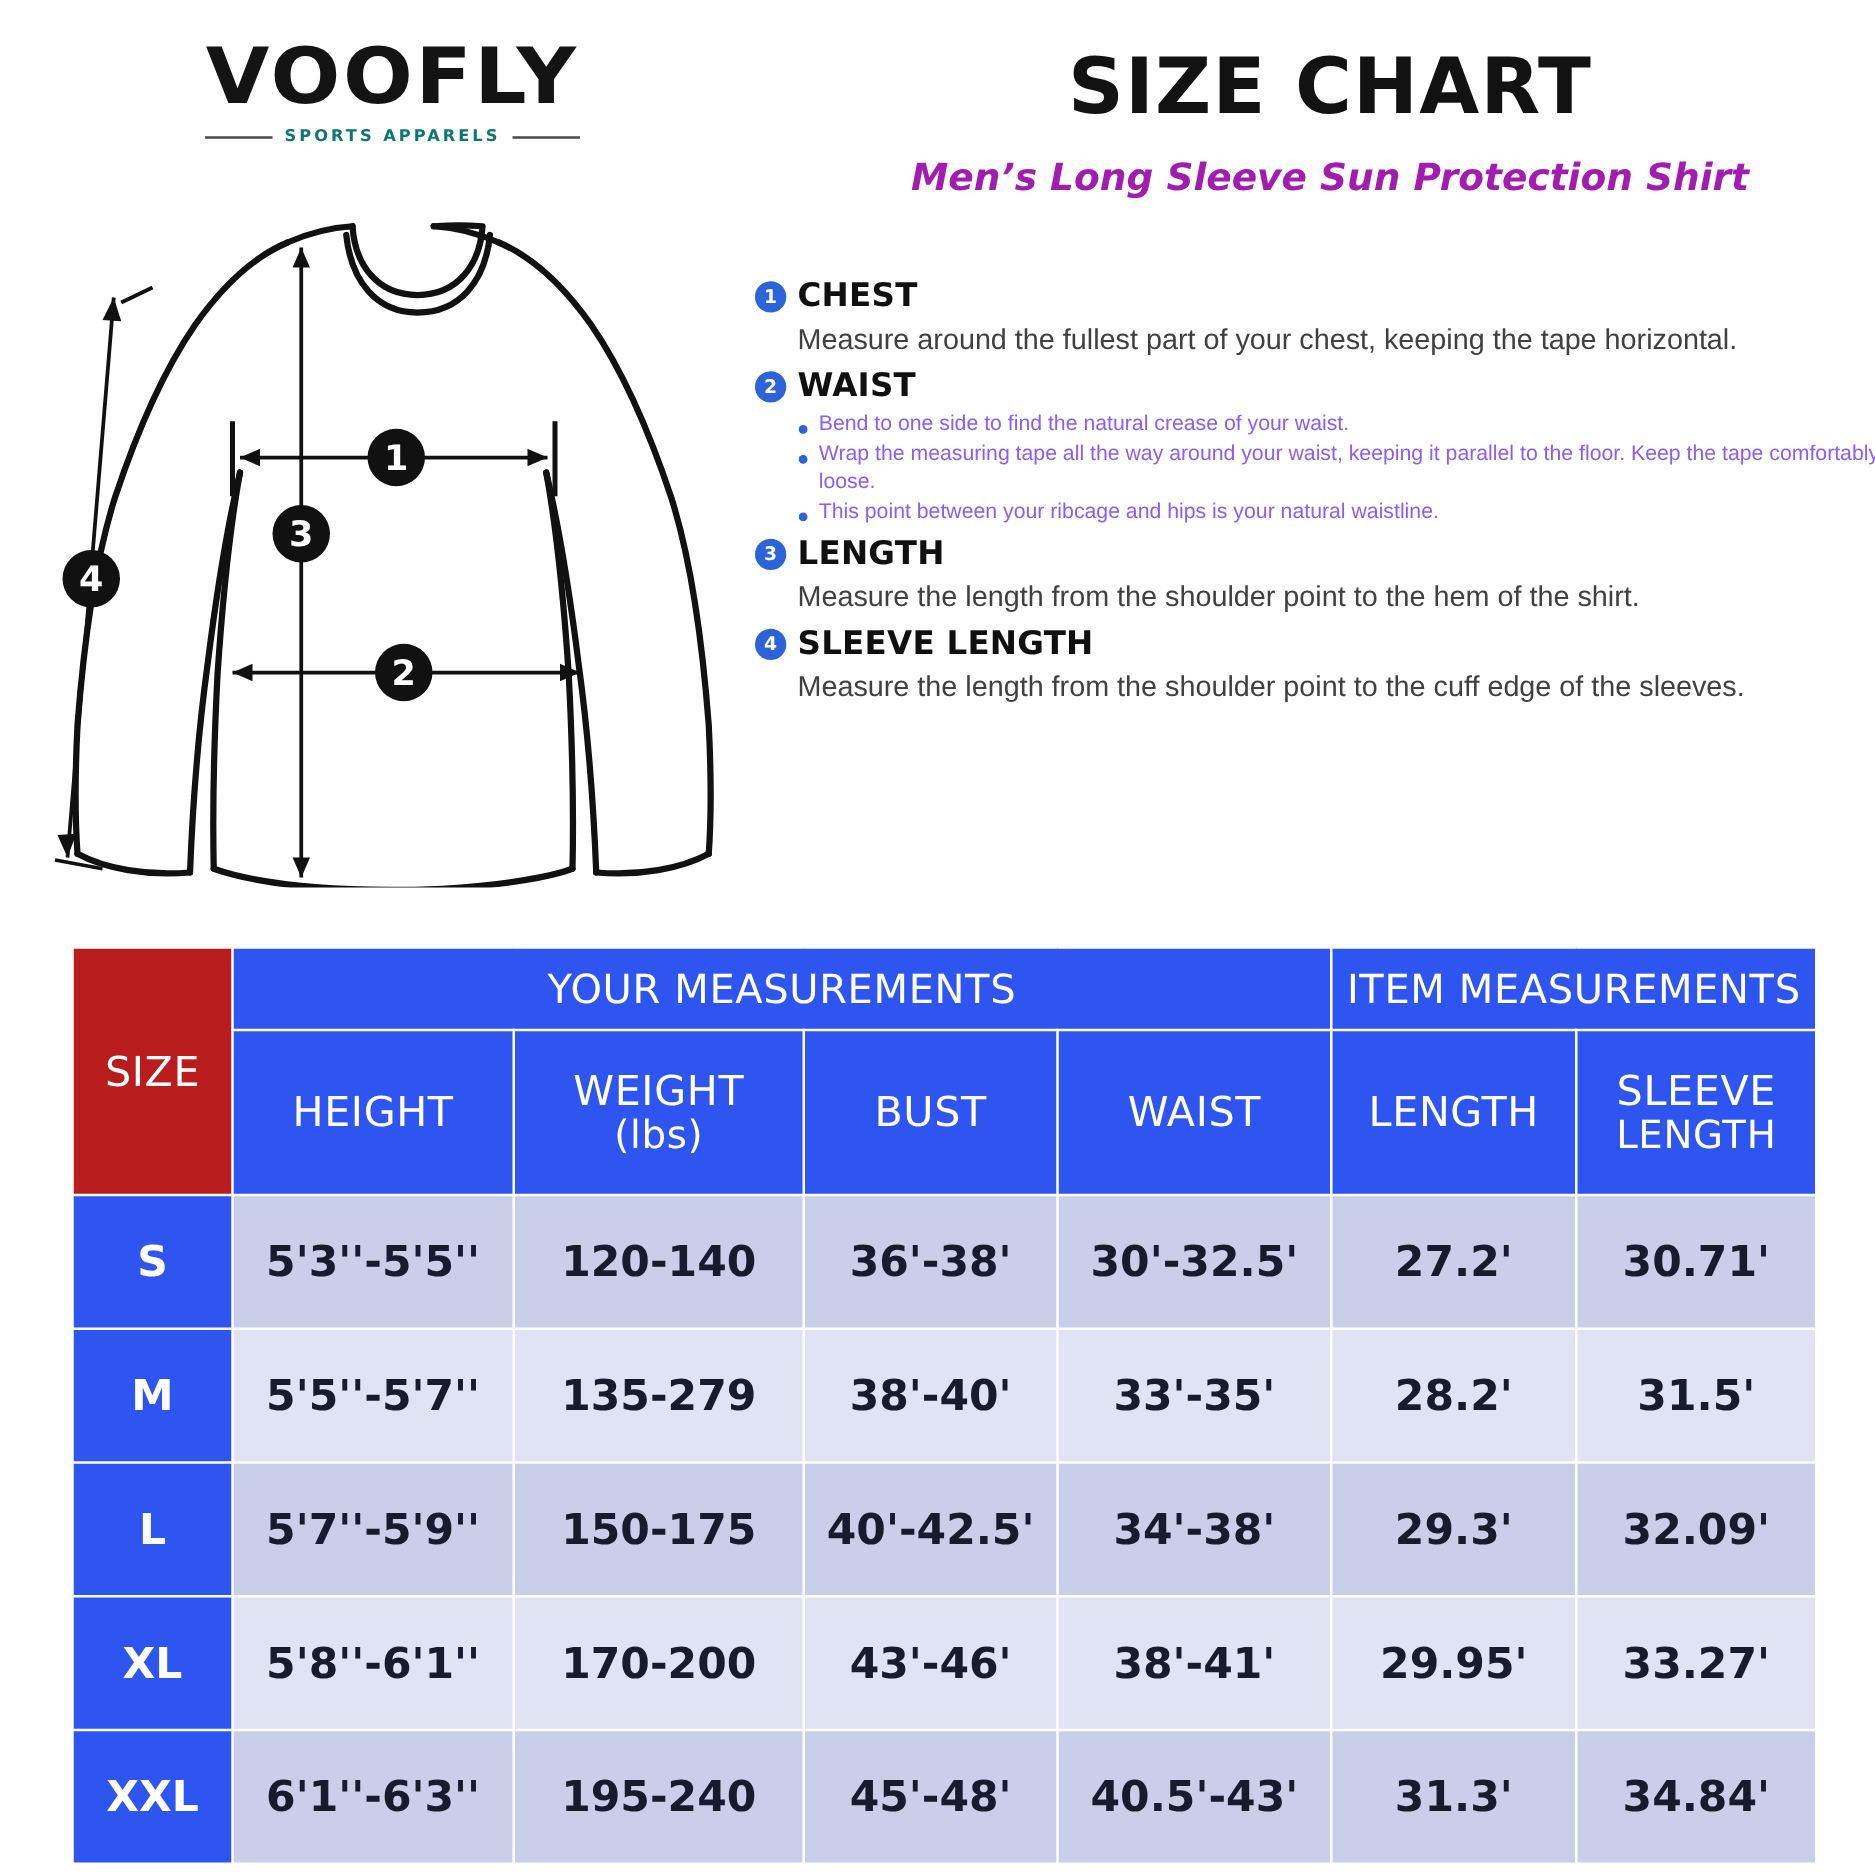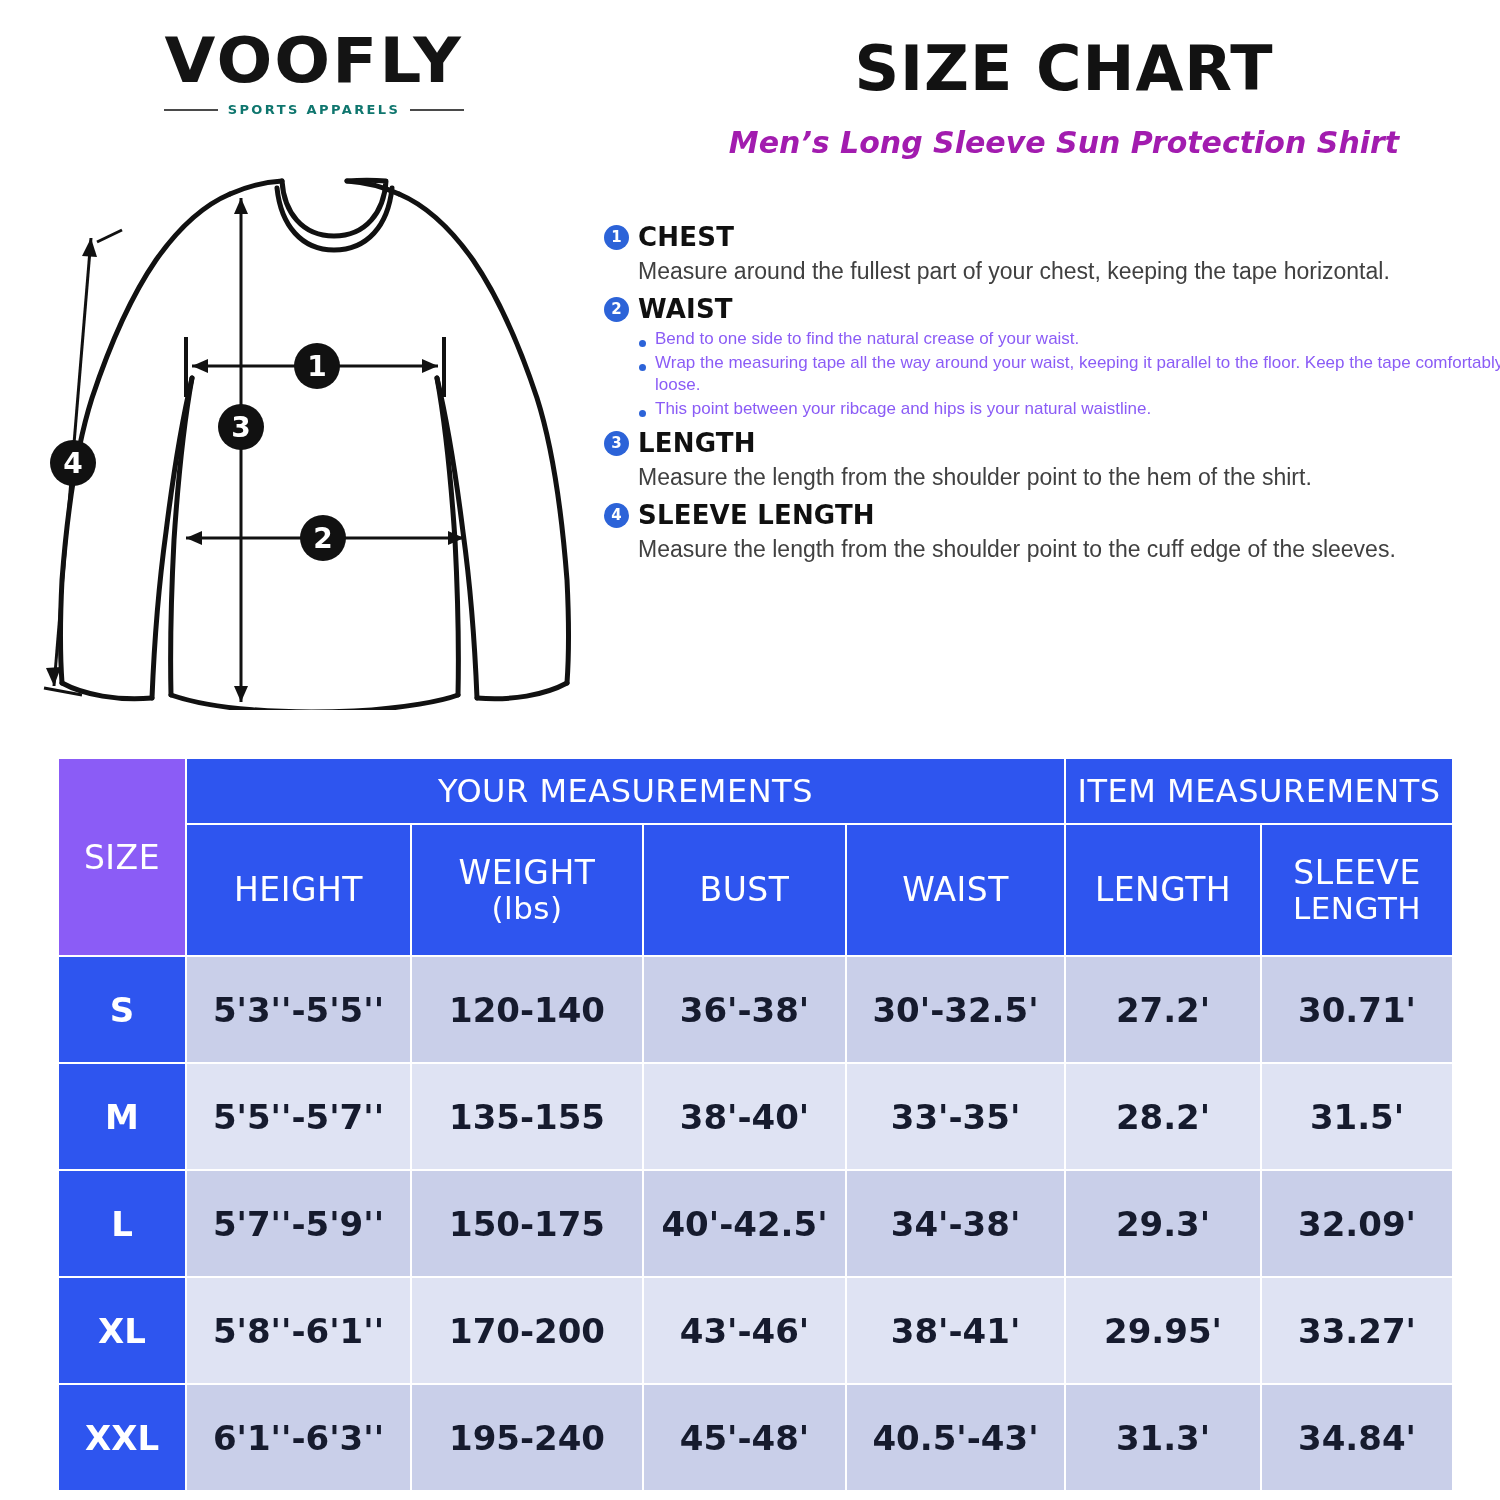--- a/index.html
+++ b/index.html
@@ -204,21 +204,21 @@
   .th-group {
     background: #2e55ef;
     color: #ffffff;
     font-family: "DejaVu Sans", sans-serif;
     font-weight: normal;
     font-size: 32px;
     letter-spacing: 0.5px;
     height: 62px;
   }
   .th-size {
-    background: #8b5cf6;
+    background: #b91c1c;
     color: #ffffff;
     font-family: "DejaVu Sans", sans-serif;
     font-weight: normal;
     font-size: 33px;
     letter-spacing: 0.5px;
   }
   .th-col {
     background: #2e55ef;
     color: #ffffff;
     font-family: "DejaVu Sans", sans-serif;
@@ -437,21 +437,21 @@
         <td class="data-cell">5'3''-5'5''</td>
         <td class="data-cell">120-140</td>
         <td class="data-cell">36'-38'</td>
         <td class="data-cell">30'-32.5'</td>
         <td class="data-cell">27.2'</td>
         <td class="data-cell">30.71'</td>
       </tr>
       <tr class="row-light">
         <td class="size-cell">M</td>
         <td class="data-cell">5'5''-5'7''</td>
-        <td class="data-cell">135-155</td>
+        <td class="data-cell">135-279</td>
         <td class="data-cell">38'-40'</td>
         <td class="data-cell">33'-35'</td>
         <td class="data-cell">28.2'</td>
         <td class="data-cell">31.5'</td>
       </tr>
       <tr class="row-dark">
         <td class="size-cell">L</td>
         <td class="data-cell">5'7''-5'9''</td>
         <td class="data-cell">150-175</td>
         <td class="data-cell">40'-42.5'</td>

